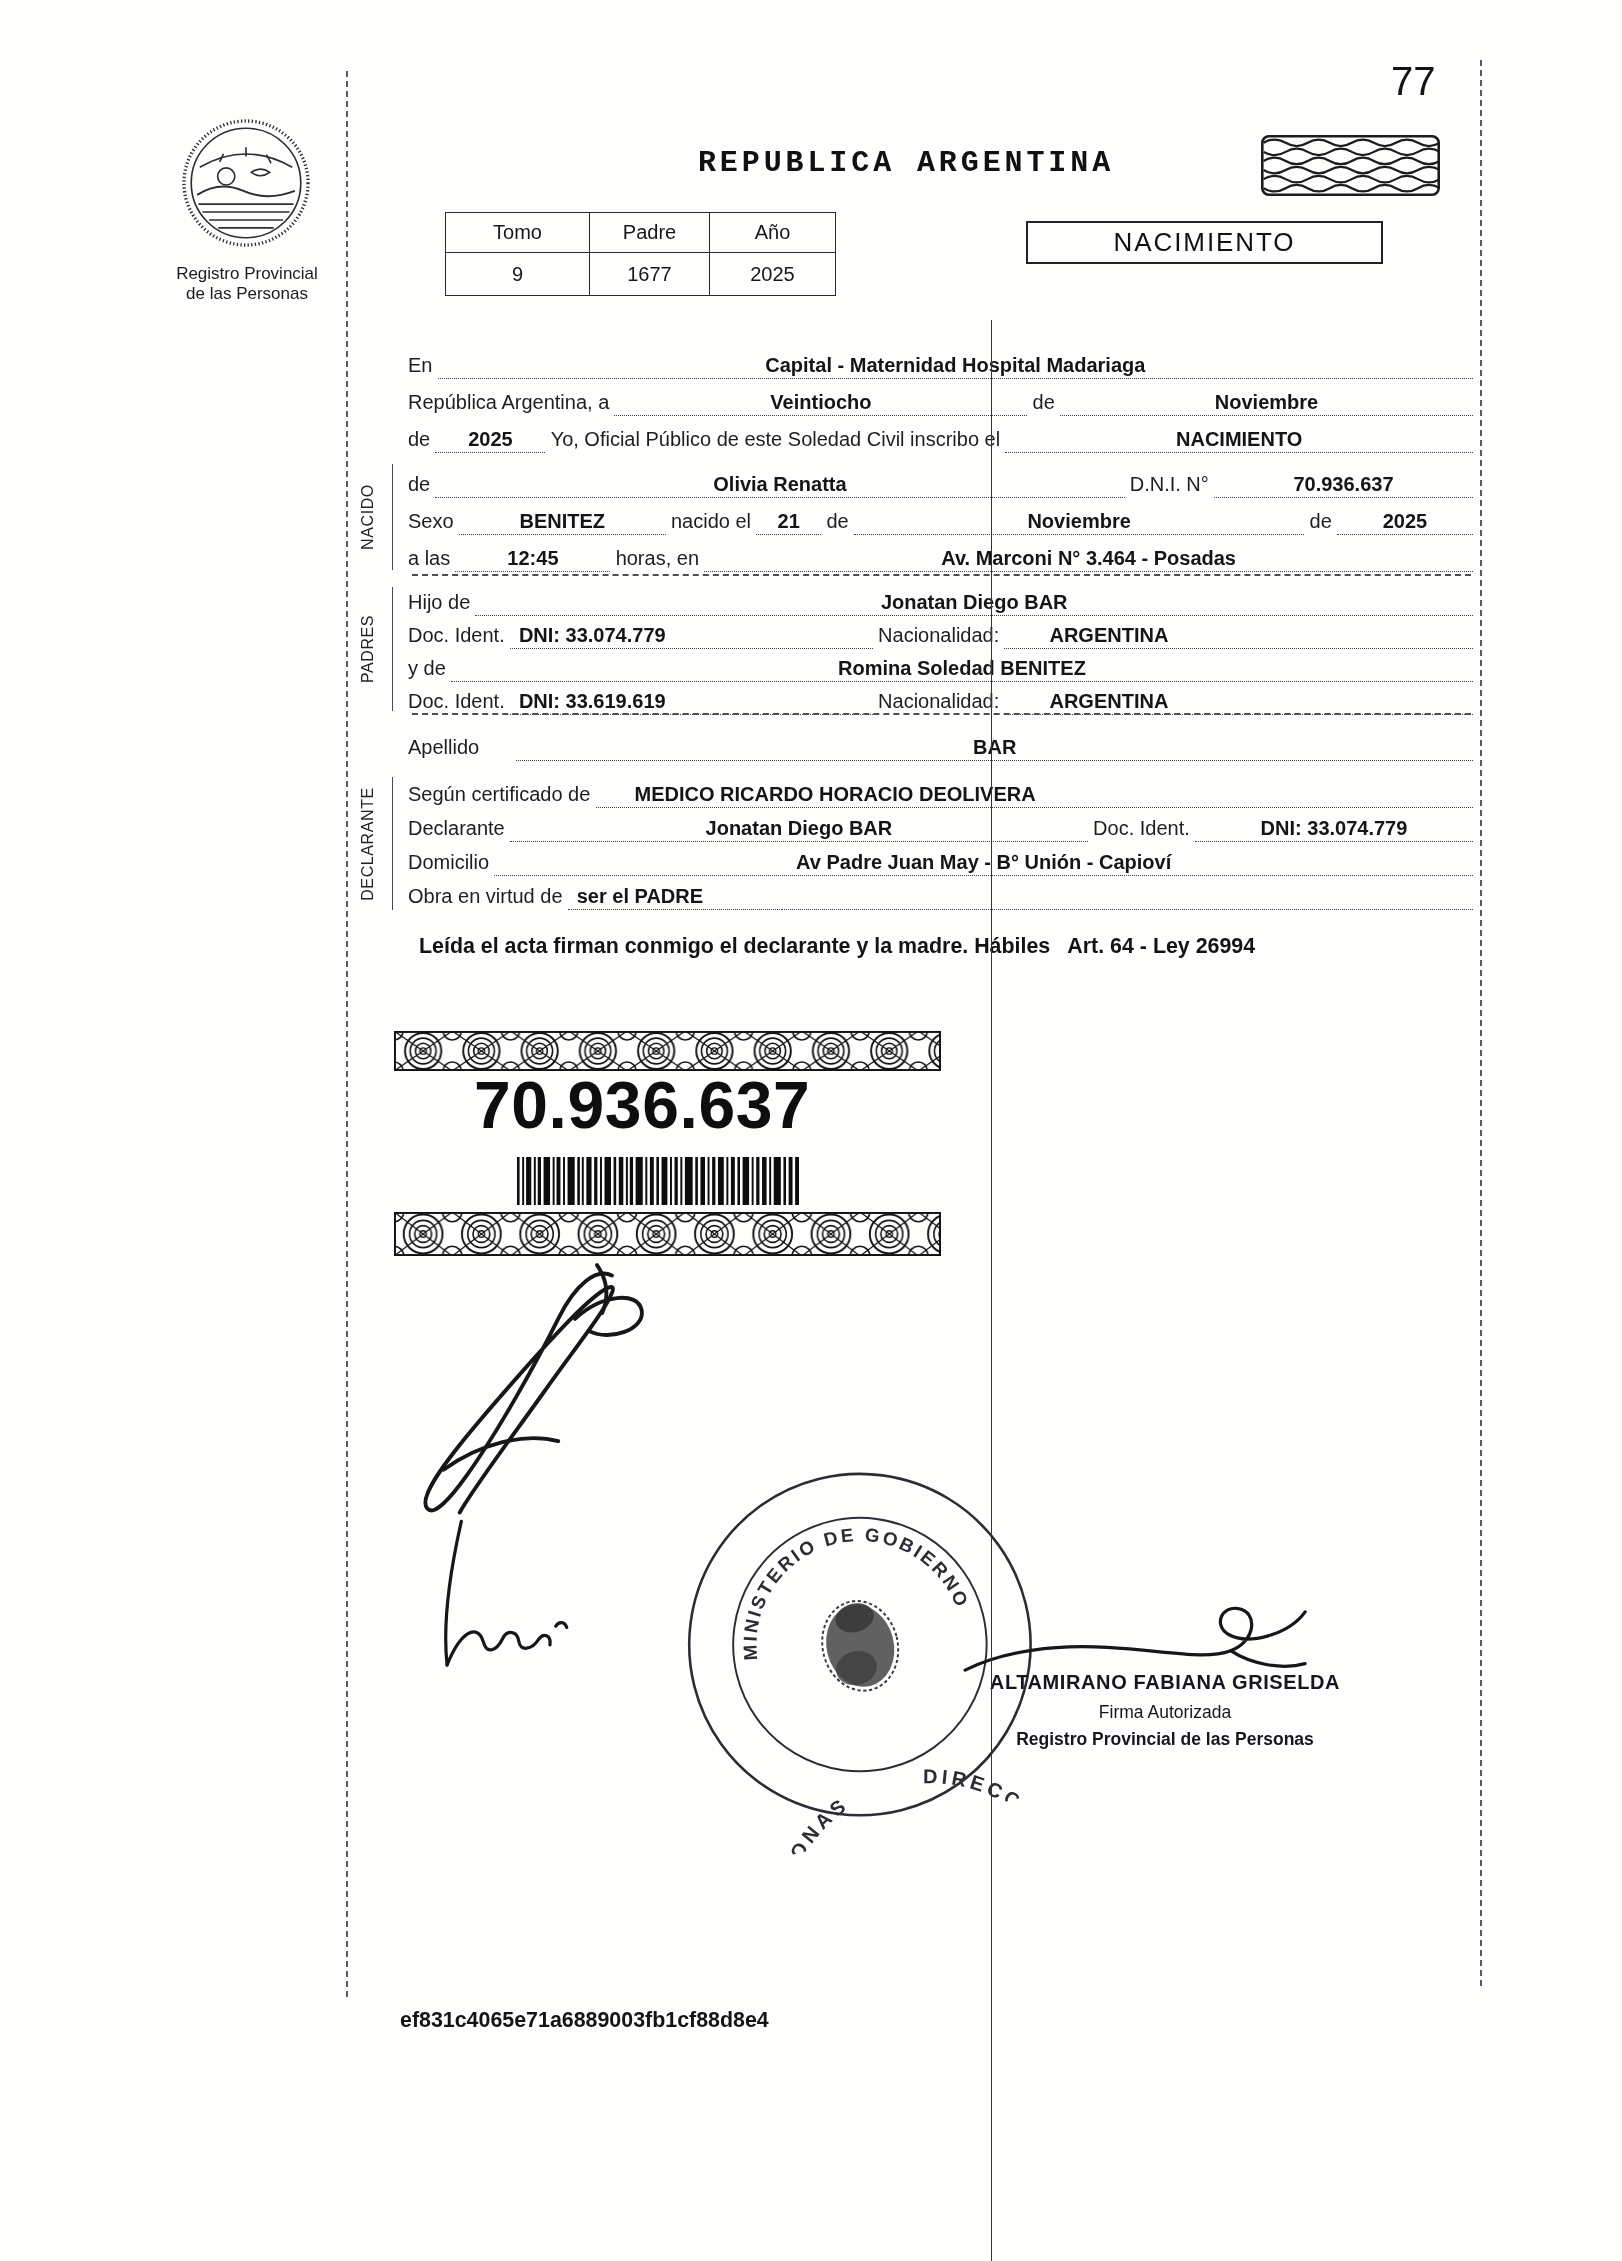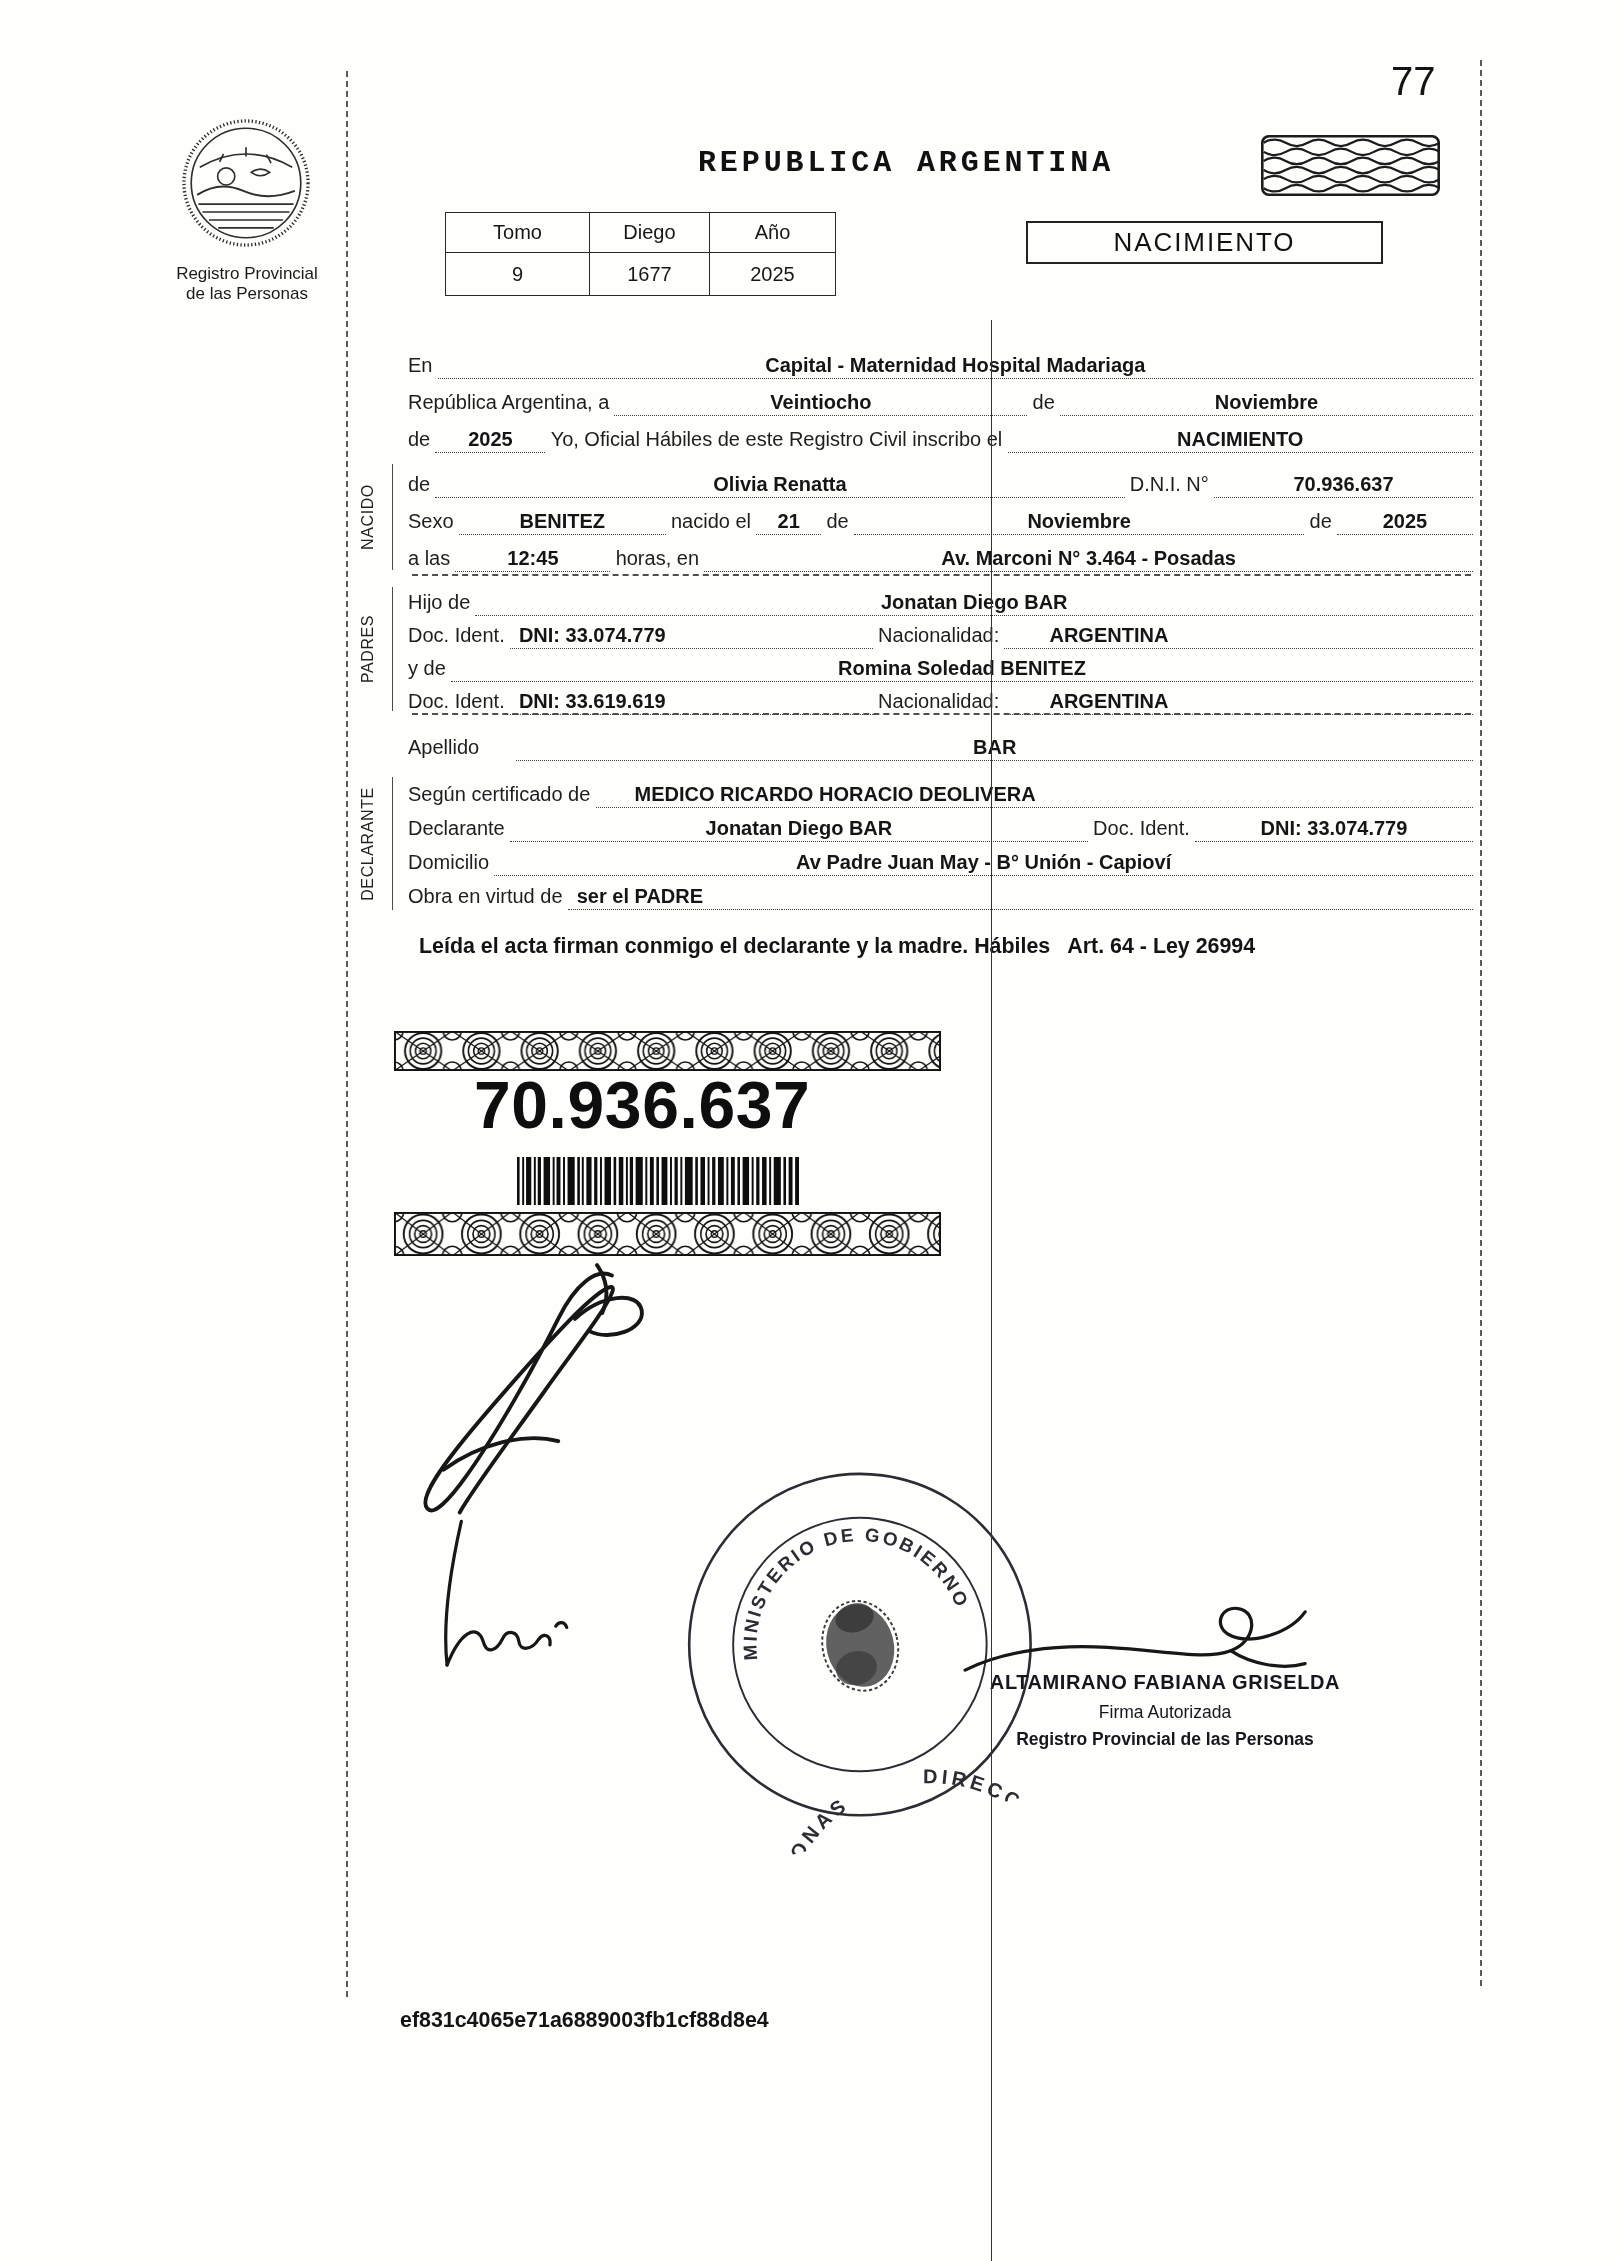--- a/index.html
+++ b/index.html
@@ -114,21 +114,21 @@
         <path d="M4 82 q 17 10 34 0 t 34 0 t 34 0 t 34 0 t 34 0 t 34 0 t 34 0 t 34 0"></path>
       </g>
       <rect x="2" y="2" width="272" height="90" rx="10" fill="none" stroke="#1c1c1c" stroke-width="4"></rect>
     </svg>
   </div>
 
   <table class="record-table">
     <tbody>
         <tr>
       <td>Tomo</td>
-      <td>Diego</td>
+      <td>Padre</td>
       <td>Año</td>
     </tr>
     <tr>
       <td>9</td>
       <td>1677</td>
       <td>2025</td>
     </tr>
   </tbody>
     </table>
 
@@ -141,21 +141,21 @@
     </div>
     <div class="row">
       <span class="lbl">República Argentina, a</span>
       <span class="fill flex"><b>Veintiocho</b></span>
       <span class="lbl">de</span>
       <span class="fill flex"><b>Noviembre</b></span>
     </div>
     <div class="row">
       <span class="lbl">de</span>
       <span class="fill" style="width:110px;"><b>2025</b></span>
-      <span class="lbl">Yo, Oficial Hábiles de este Registro Civil inscribo el</span>
+      <span class="lbl">Yo, Oficial Público de este Soledad Civil inscribo el</span>
       <span class="fill flex"><b>NACIMIENTO</b></span>
     </div>
   </div>
 
   <div class="side-label" style="top:461px; height:111px;">
       <span>NACIDO</span>
     </div>
   <div class="side-rule" style="top:464px; height:106px;"></div>
   <div class="section nacido" style="top:461px;">
     <div class="row">

